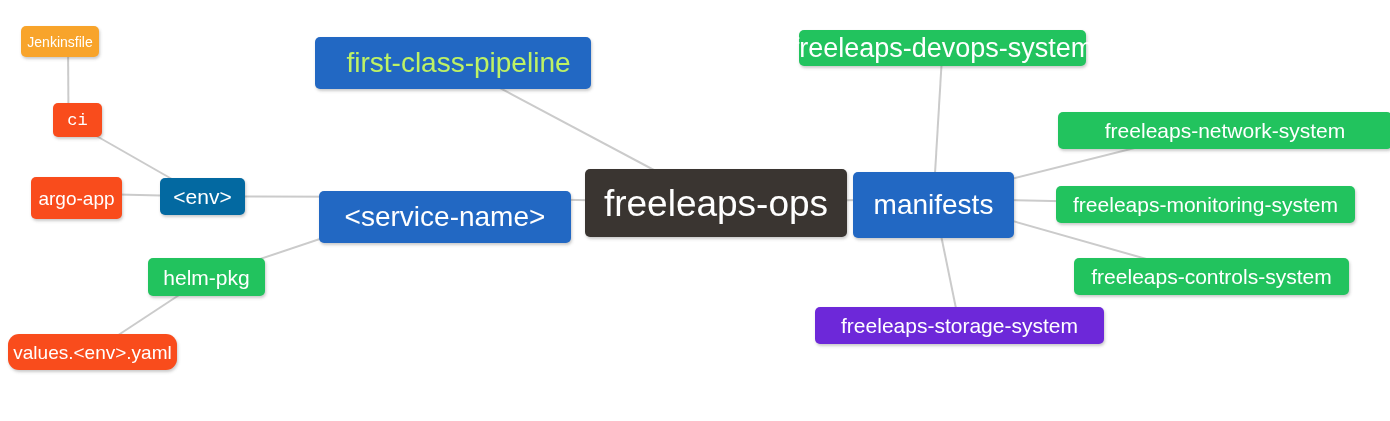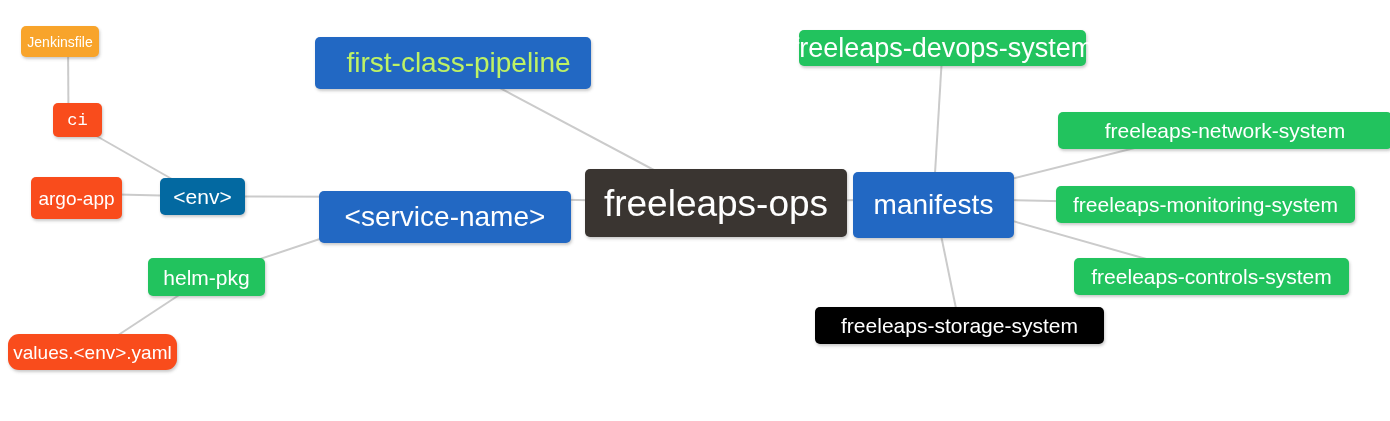--- a/index.html
+++ b/index.html
@@ -125,17 +125,17 @@
   </div>
 
   <div class="node n-monitoring-system" style="background: rgb(34, 195, 94); color: rgb(255, 255, 255);">
     <span>freeleaps-monitoring-system</span>
   </div>
 
   <div class="node n-controls-system" style="background: rgb(34, 195, 94); color: rgb(255, 255, 255);">
     <span>freeleaps-controls-system</span>
   </div>
 
-  <div class="node n-storage-system" style="background: #000000; color: rgb(255, 255, 255); justify-content: center;">
+  <div class="node n-storage-system" style="background: #6d28d9; color: rgb(255, 255, 255); justify-content: center;">
     <span>freeleaps-storage-system</span>
   </div>
 
 </div>
 
 </body></html>

